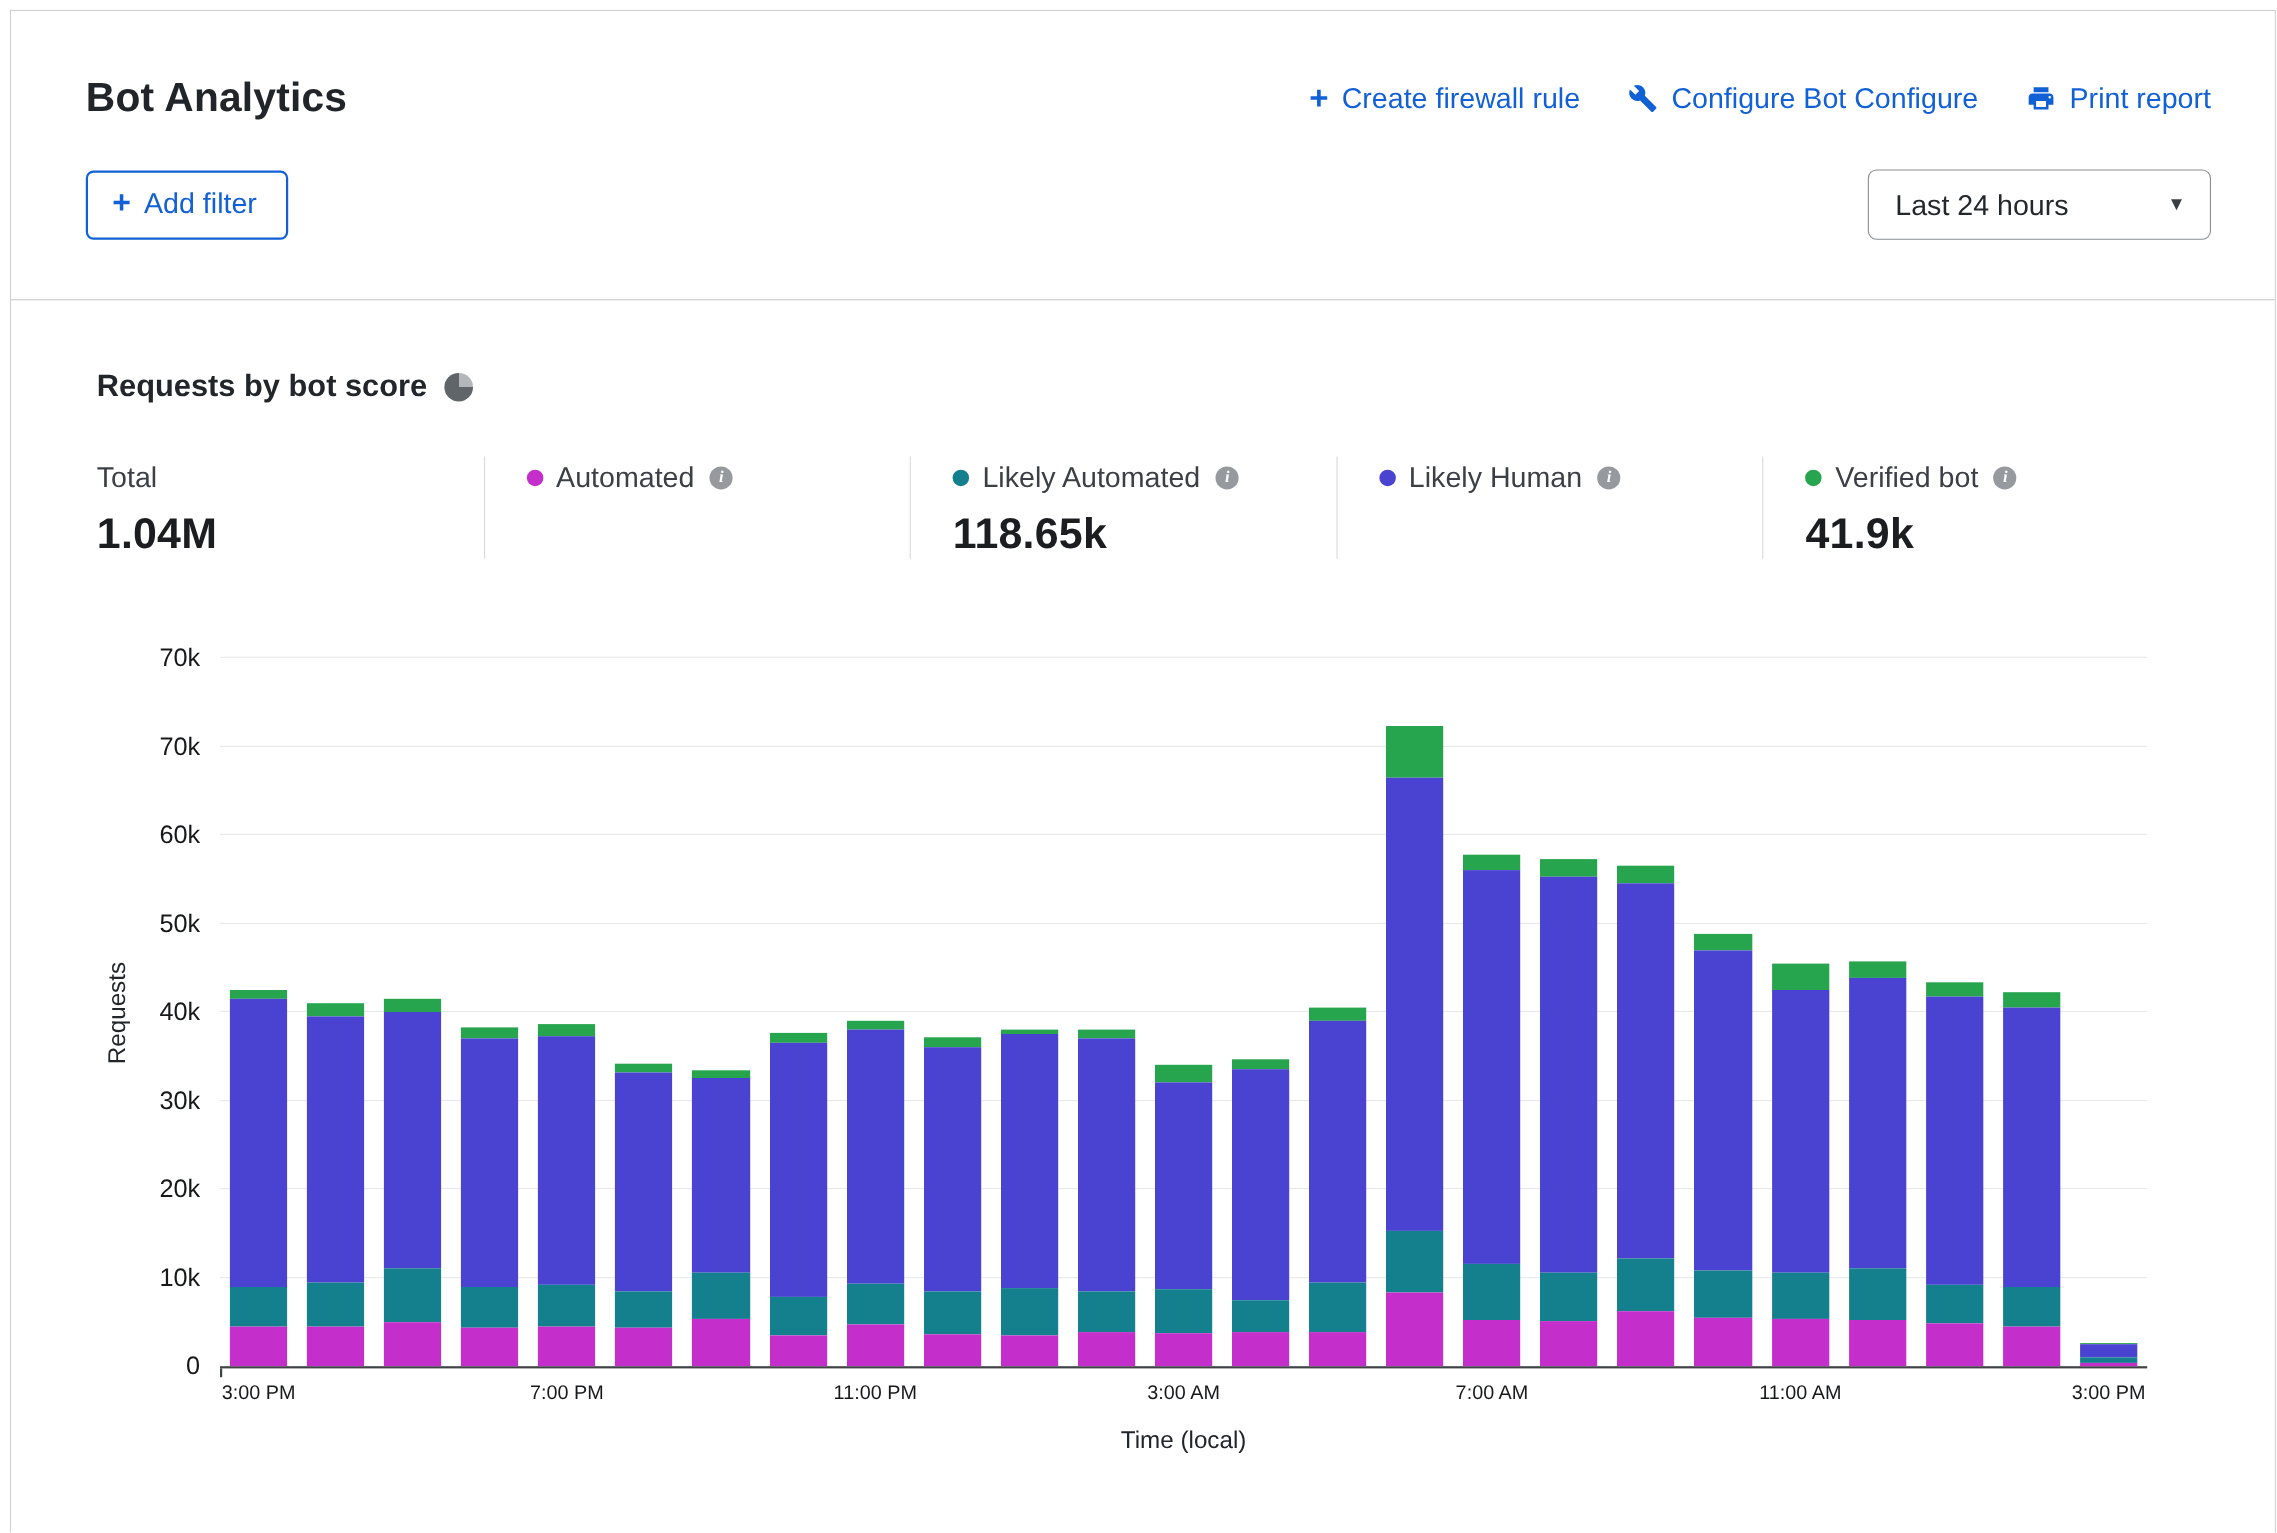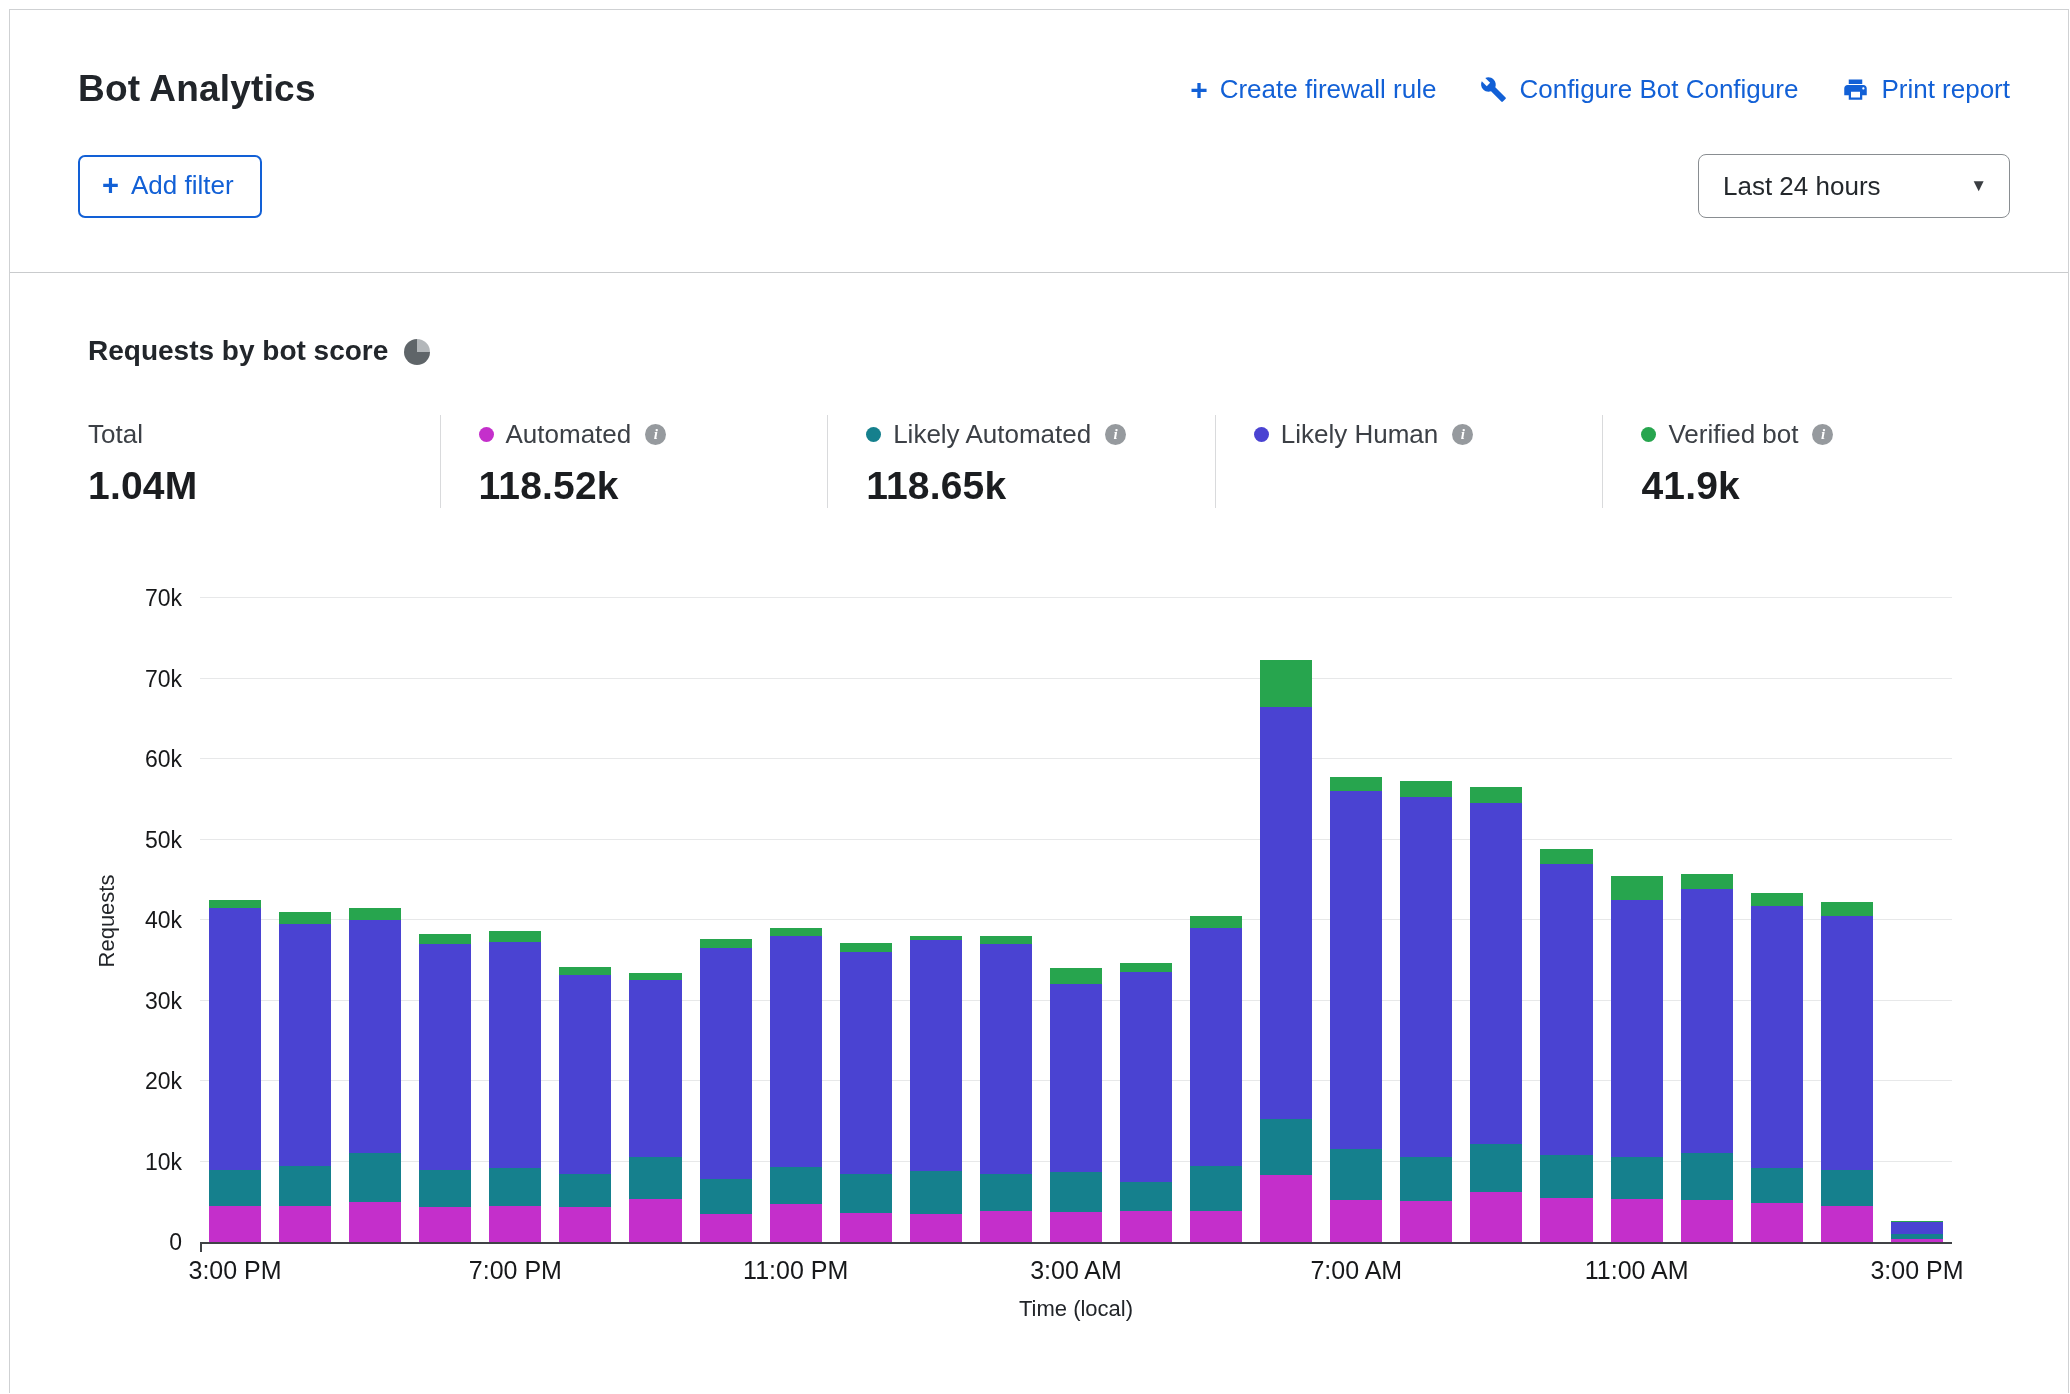--- a/index.html
+++ b/index.html
@@ -75,21 +75,21 @@
   .gridline { position: absolute; left: 0; right: 0; height: 1px; background: #e7e8e9; }
   .ytick { position: absolute; right: calc(100% + 18px); transform: translateY(50%); font-size: 23px; color: #17181a; white-space: nowrap; }
   .axis-origin-tick { position: absolute; left: 0; bottom: -10px; width: 2px; height: 8px; background: #404346; }
 
   .bars-layer { position: absolute; left: 0; right: 0; top: 0; bottom: 0; display: flex; }
   .bar-slot { flex: 1 1 0; display: flex; }
   .bar { flex: 1 1 auto; margin: 0 9px; height: 100%; display: flex; flex-direction: column-reverse; }
   .seg { width: 100%; flex: 0 0 auto; }
 
   .x-labels { position: relative; height: 46px; margin-right: 38px; }
-  .xtick { position: absolute; top: 12px; transform: translateX(-50%); font-size: 25px; color: #17181a; white-space: nowrap; }
+  .xtick { position: absolute; top: 12px; transform: translateX(-50%); font-size: 18px; color: #17181a; white-space: nowrap; }
   .x-title { text-align: center; margin-right: 38px; font-size: 22px; color: #222529; padding-top: 6px; }
 </style>
 </head>
 <body>
 
 <div class="page">
 
   <div class="header-card">
     <div class="header-top">
       <h1 class="page-title">Bot Analytics</h1>
@@ -145,21 +145,20 @@
         </div>
         <div class="stat-value">1.04M</div>
       </div>
 
       <div class="stat stat-col">
         <div class="stat-label-row">
           <span class="legend-dot" style="background: rgb(196, 47, 203);"></span>
           <span>Automated</span>
           <span class="info-icon">i</span>
         </div>
-        <div class="stat-value">118.52k</div>
       </div>
 
       <div class="stat stat-col">
         <div class="stat-label-row">
           <span class="legend-dot" style="background: rgb(21, 128, 141);"></span>
           <span>Likely Automated</span>
           <span class="info-icon">i</span>
         </div>
         <div class="stat-value">118.65k</div>
       </div>

